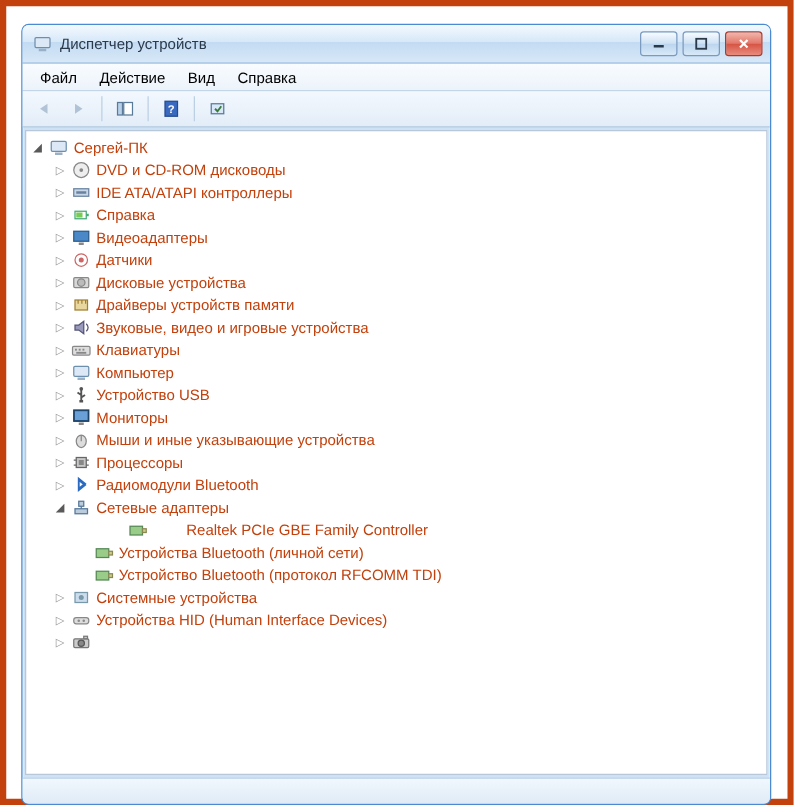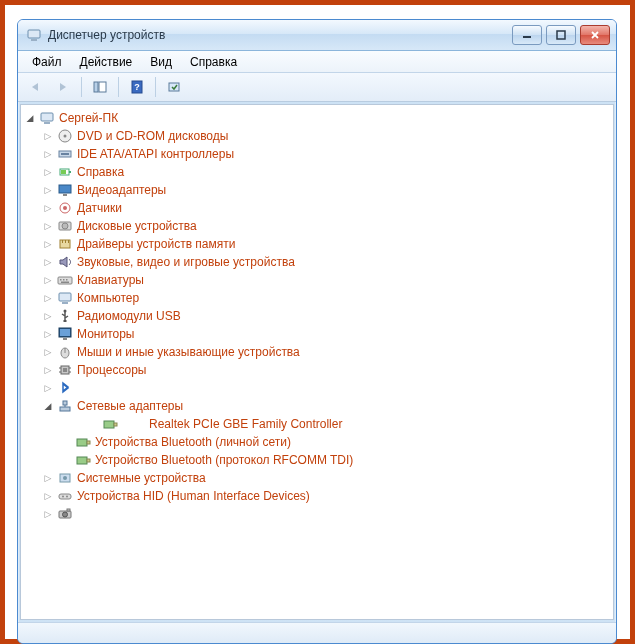--- a/index.html
+++ b/index.html
@@ -466,21 +466,21 @@
         </div>
         <div class="node" style="padding-left: 18px;">
           <span class="expander">
             <span class="tri">▷</span>
           </span>
           <span class="node-icon">
             <svg width="16" height="16">
               <use href="#i-usb"></use>
             </svg>
           </span>
-          <span class="node-label">Радиомодули USB</span>
+          <span class="node-label">Устройство USB</span>
         </div>
         <div class="node" style="padding-left: 18px;">
           <span class="expander">
             <span class="tri">▷</span>
           </span>
           <span class="node-icon">
             <svg width="16" height="16">
               <use href="#i-monitor"></use>
             </svg>
           </span>
@@ -510,20 +510,21 @@
         </div>
         <div class="node" style="padding-left: 18px;">
           <span class="expander">
             <span class="tri">▷</span>
           </span>
           <span class="node-icon">
             <svg width="16" height="16">
               <use href="#i-bluetooth"></use>
             </svg>
           </span>
+          <span class="node-label">Радиомодули Bluetooth</span>
         </div>
         <div class="node" style="padding-left: 18px;">
           <span class="expander">
             <span class="tri open">◢</span>
           </span>
           <span class="node-icon">
             <svg width="16" height="16">
               <use href="#i-network"></use>
             </svg>
           </span>

